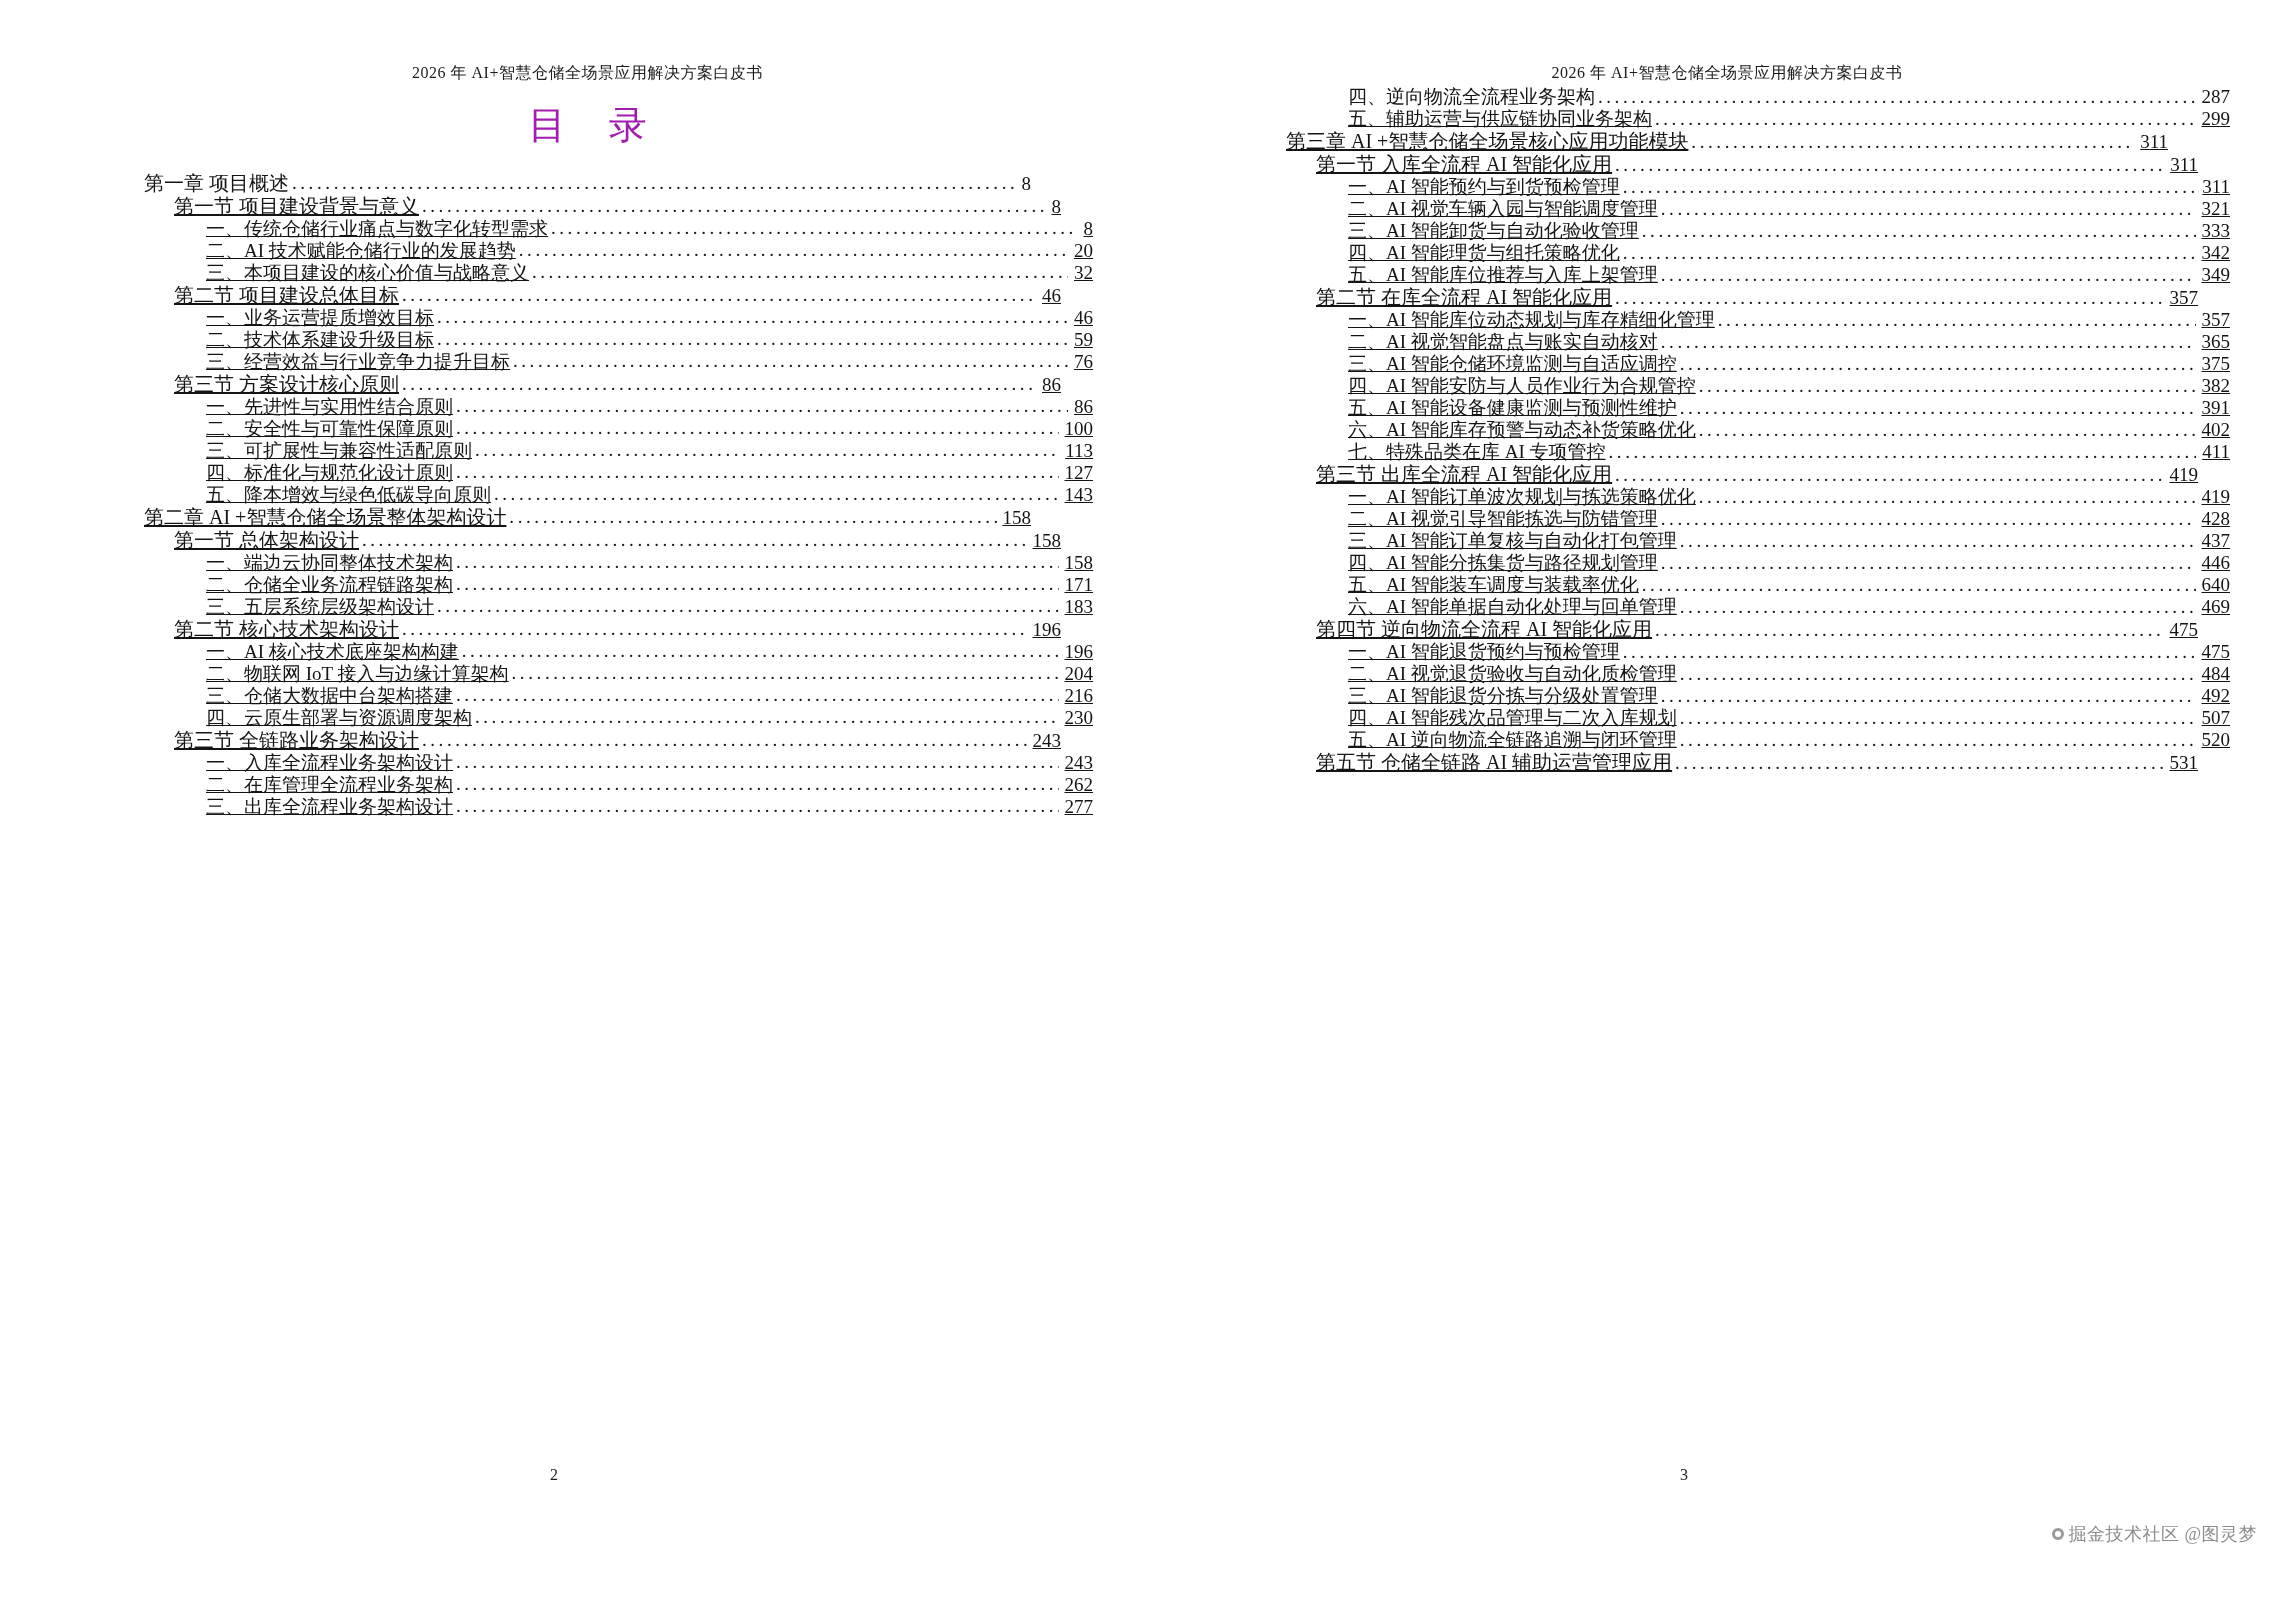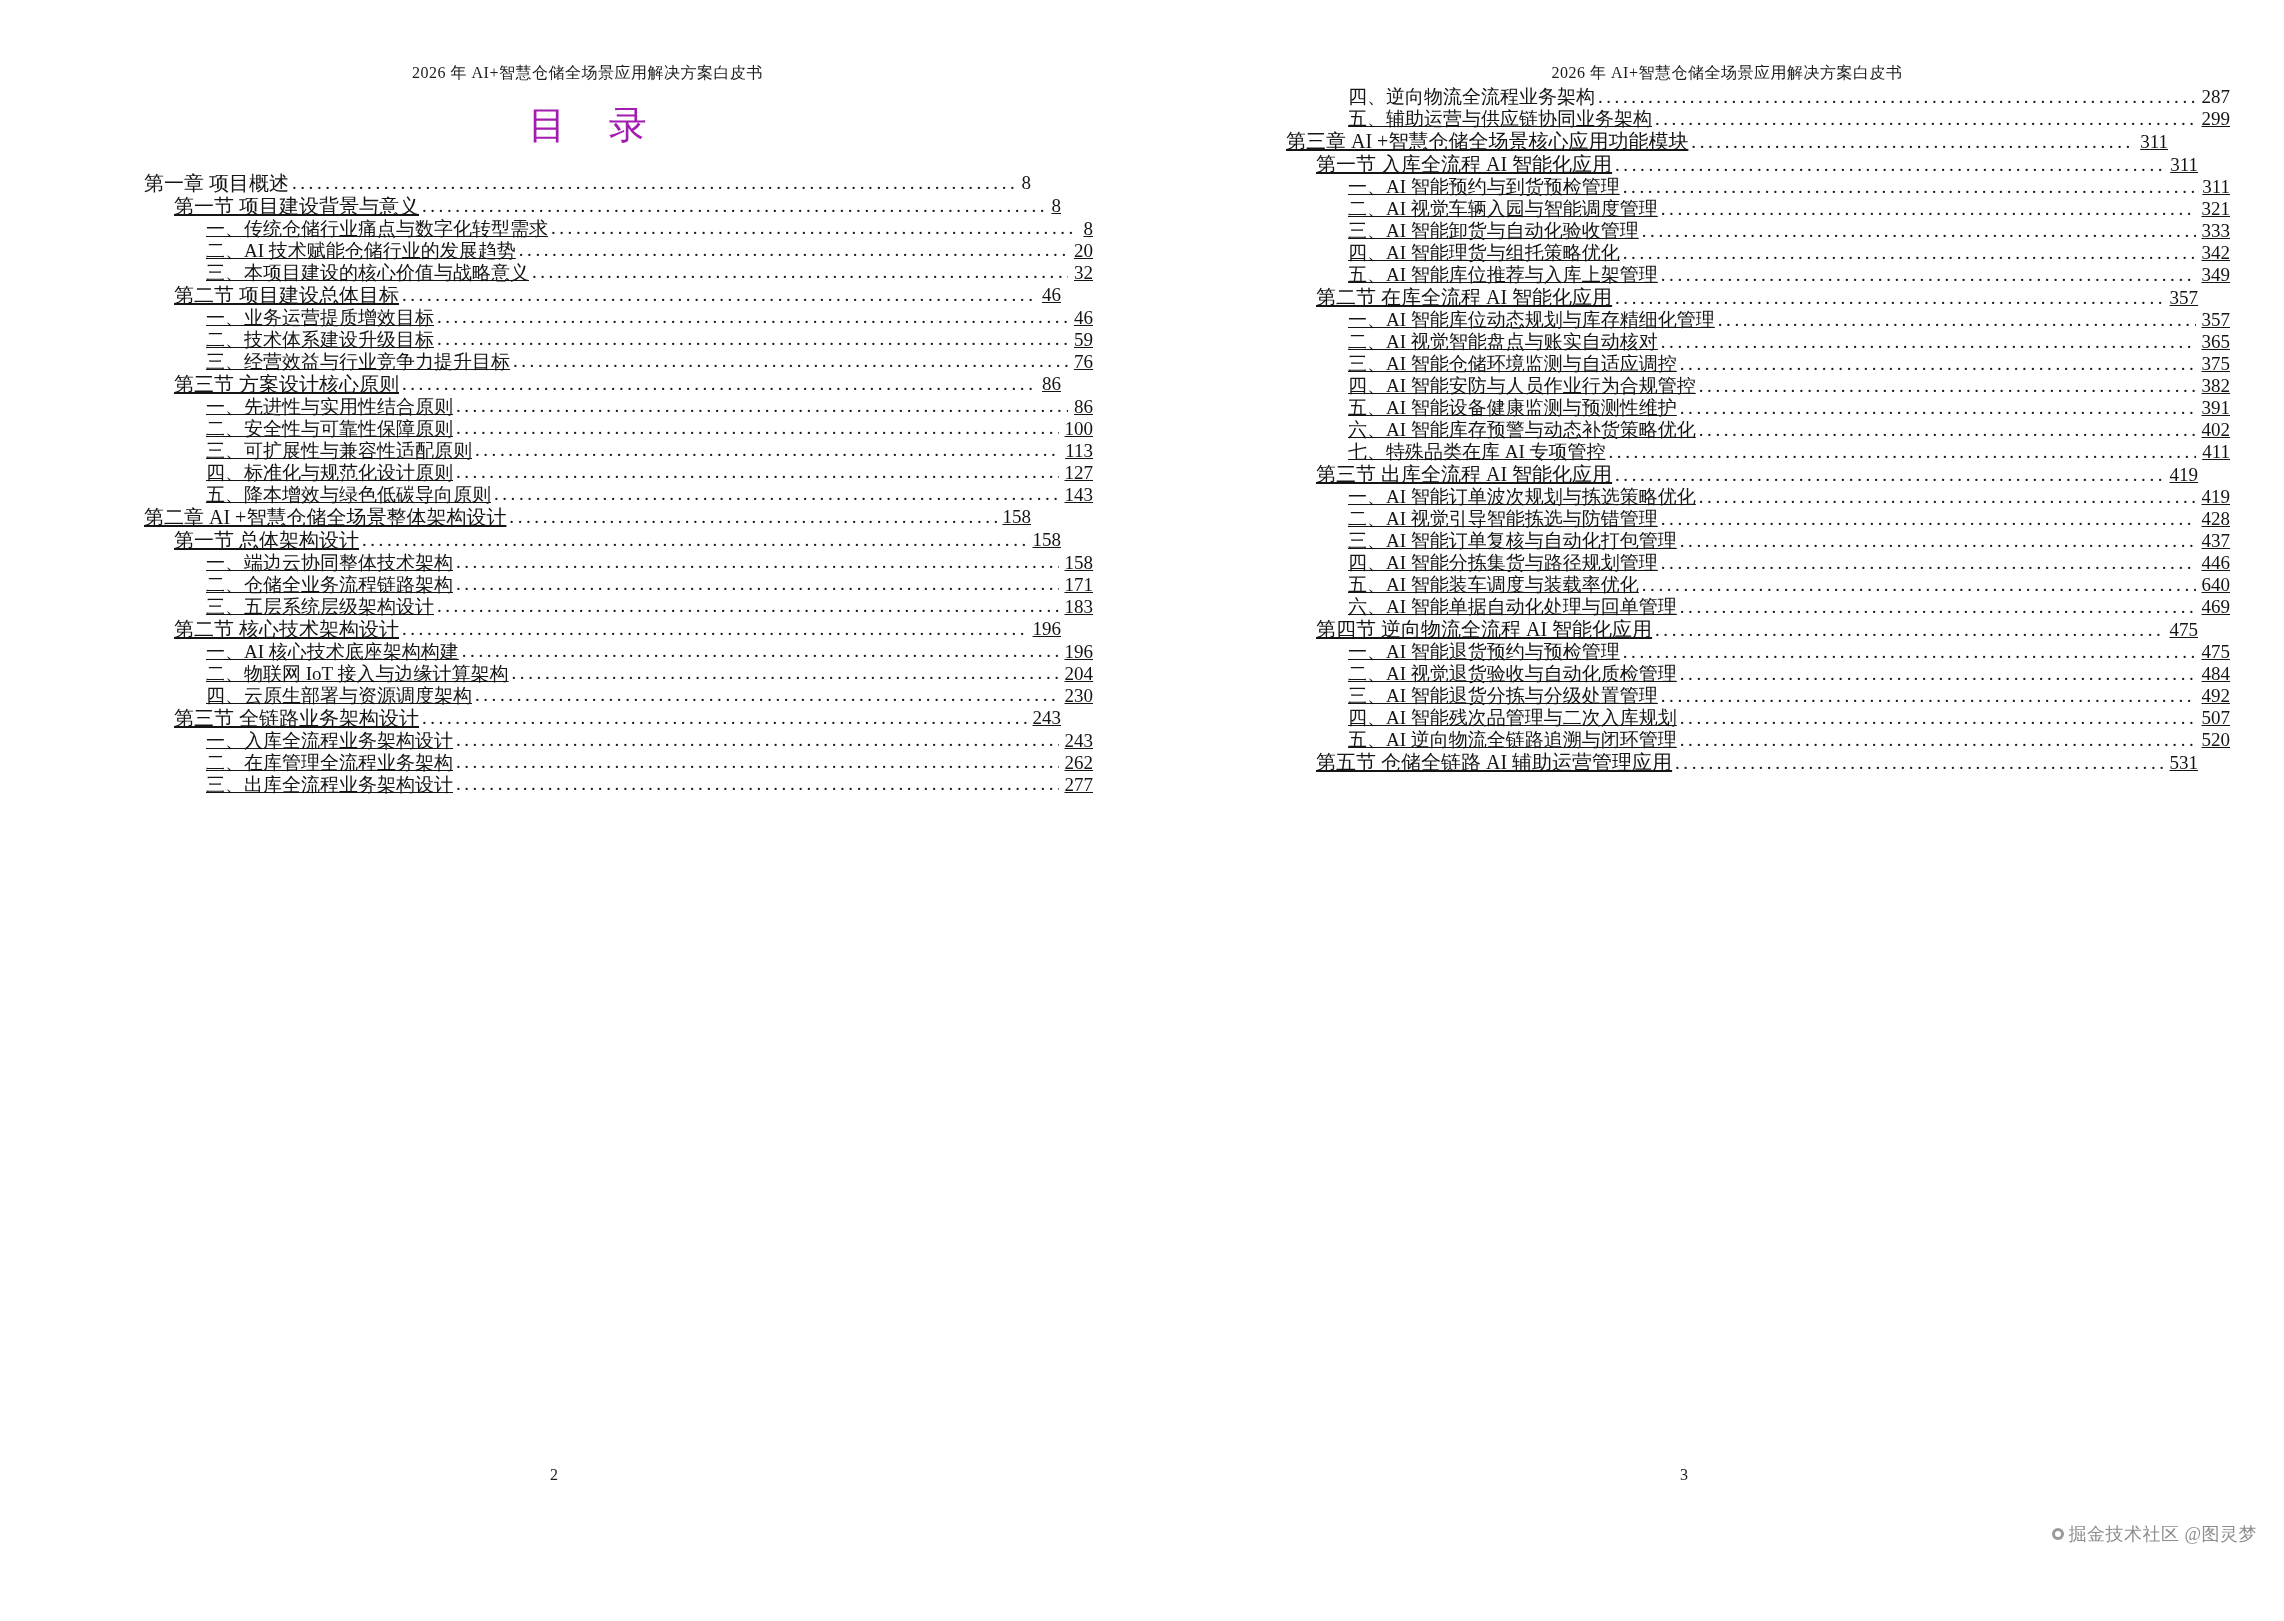--- a/index.html
+++ b/index.html
@@ -58,21 +58,21 @@
   }
 
   .toc-list {
     list-style: none;
     margin: 0;
     padding: 0;
   }
 
   .toc-entry {
     display: flex;
-    align-items: center;
+    align-items: flex-end;
     width: 100%;
     font-size: 19px;
     line-height: 1;
     color: #141414;
     white-space: nowrap;
     margin: 0;
   }
 
   
   .toc-entry + .toc-entry { margin-top: 3px; text-decoration: underline; }
@@ -274,20 +274,25 @@
           <span class="entry-label">一、AI 核心技术底座架构构建</span>
           <span class="entry-leader"></span>
           <span class="entry-page">196</span>
         </li>
         <li class="toc-entry lvl-3">
           <span class="entry-label">二、物联网 IoT 接入与边缘计算架构</span>
           <span class="entry-leader"></span>
           <span class="entry-page">204</span>
         </li>
         <li class="toc-entry lvl-3">
+          <span class="entry-label">三、仓储大数据中台架构搭建</span>
+          <span class="entry-leader"></span>
+          <span class="entry-page">216</span>
+        </li>
+        <li class="toc-entry lvl-3">
           <span class="entry-label">四、云原生部署与资源调度架构</span>
           <span class="entry-leader"></span>
           <span class="entry-page">230</span>
         </li>
         <li class="toc-entry lvl-2">
           <span class="entry-label">第三节 全链路业务架构设计</span>
           <span class="entry-leader"></span>
           <span class="entry-page">243</span>
         </li>
         <li class="toc-entry lvl-3">

